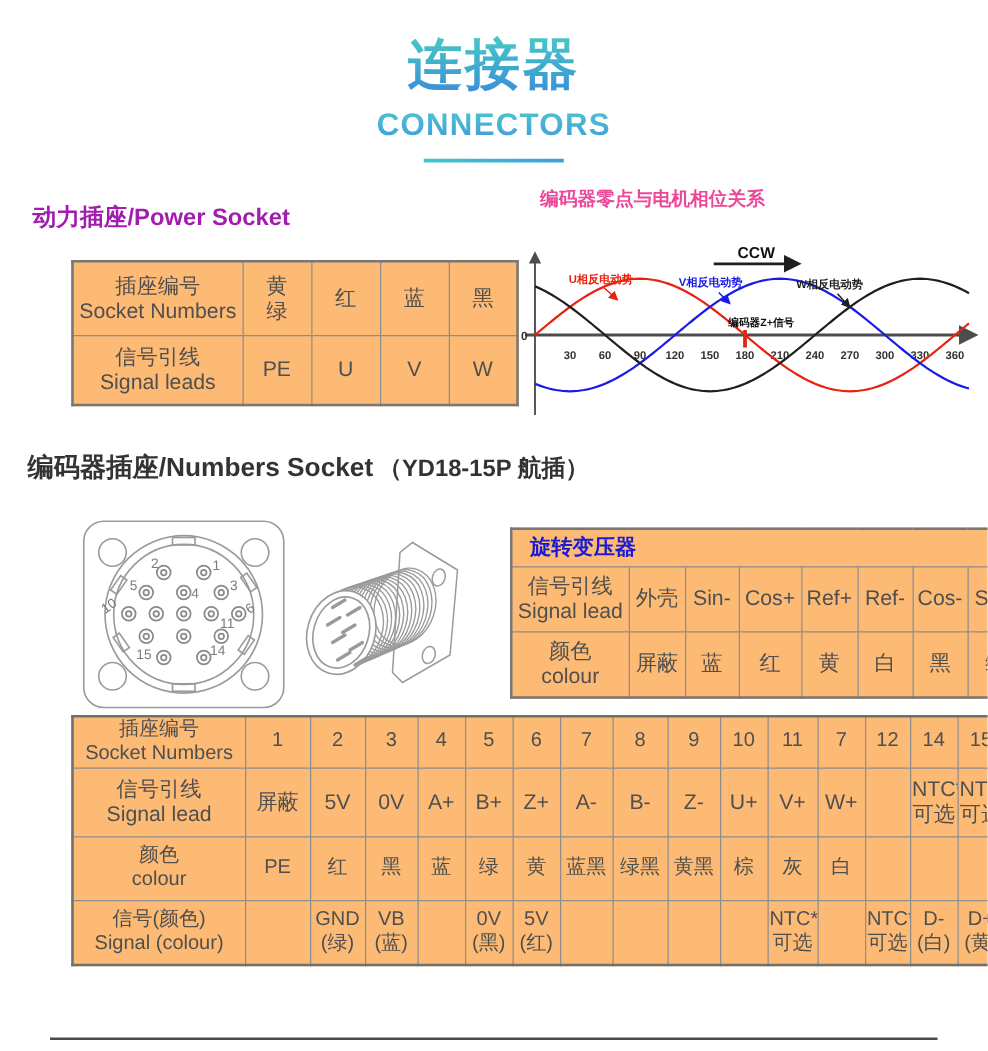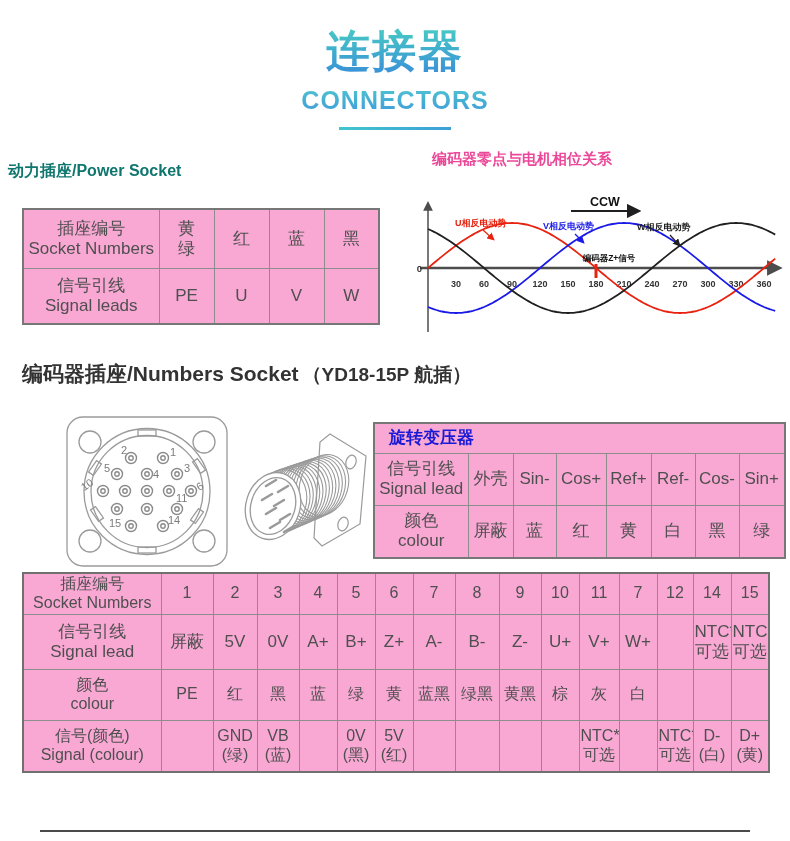--- a/index.html
+++ b/index.html
@@ -17,27 +17,27 @@
   @supports ((-webkit-background-clip:text)){
     .grad-a{background:linear-gradient(180deg,#47cbc4 0%,#3a8ed8 100%);
             -webkit-background-clip:text;background-clip:text;color:transparent;}
     .grad-b{background:linear-gradient(180deg,#4fc6cf 0%,#3f9bda 100%);
             -webkit-background-clip:text;background-clip:text;color:transparent;}
   }
   .title-underline{top:127px;left:339px;width:112px;height:3px;
                    background:linear-gradient(90deg,#41c6cc,#3e9fd8);}
 
   
-  .h-power{top:161px;left:8px;font-size:16px;font-weight:bold;color:#0f766e;}
+  .h-power{top:161px;left:26px;font-size:19px;font-weight:bold;color:#a21caf;}
   .h-phase{top:150px;left:432px;font-size:15px;font-weight:bold;color:#ec4899;}
   .h-encoder{top:360px;left:22px;font-size:21px;font-weight:bold;color:#333;}
   .h-encoder .note{font-size:19px;margin-left:4px;}
 
   
-  table{border-collapse:collapse;table-layout:fixed;background:#f9a8d4;}
+  table{border-collapse:collapse;table-layout:fixed;background:#fdba74;margin-left:35px;}
   td{border:1px solid #8d8d8d;text-align:center;vertical-align:middle;
      color:#4f4f4f;white-space:pre-line;line-height:1.18;padding:1px;overflow:hidden;}
   .rowhead{font-size:16px;}
   #power-table{top:208px;left:22px;width:356px;border:2px solid #777;}
   #power-table td{font-size:17px;}
   #power-table tbody tr:nth-child(1){height:59px;}
   #power-table tbody tr:nth-child(2){height:56px;}
 
   #rotary-table{top:422px;left:373px;width:411px;border:2px solid #777;}
   #rotary-table td{font-size:17px;}

